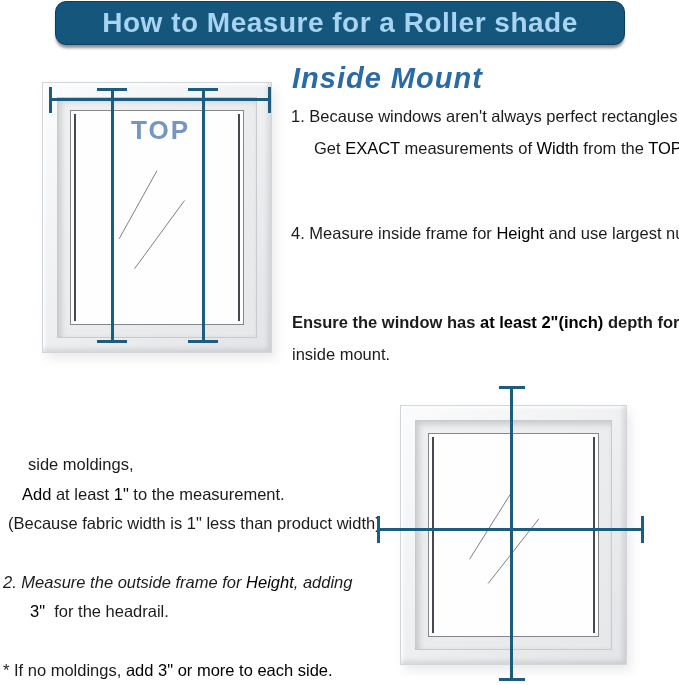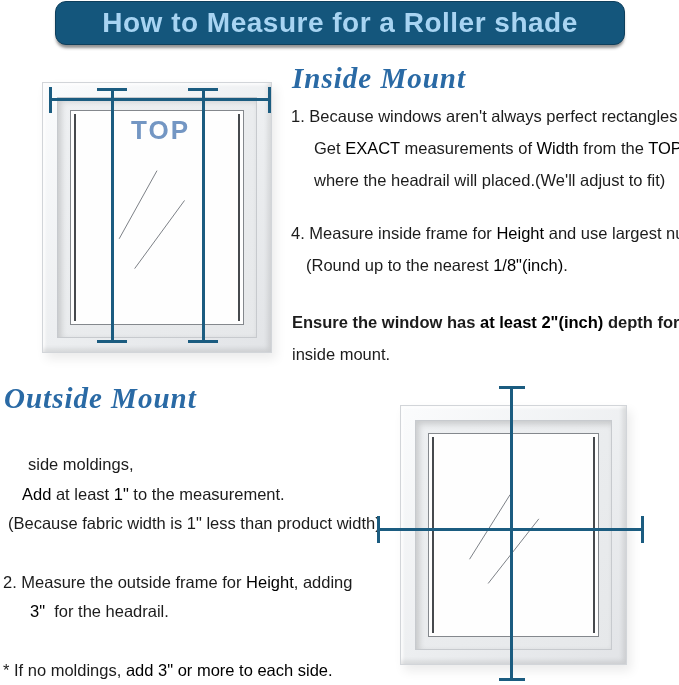--- a/index.html
+++ b/index.html
@@ -47,21 +47,21 @@
 
   
   .top-label{
     position:absolute;left:131px;top:115px;
     color:#7396C3;font-size:26px;font-weight:700;letter-spacing:2px;
   }
 
   
   .mount-heading{
     position:absolute;color:#2A6AA5;
-    font-family:Liberation Serif, serif;font-style:italic;
+    font-family:Liberation Sans, sans-serif;font-style:italic;
     font-size:29px;font-weight:600;letter-spacing:1px;white-space:pre;
   }
 
   
   .tl{
     position:absolute;color:#1c1c1c;font-size:16.5px;white-space:pre;
     font-family:"Liberation Sans",sans-serif;
   }
   .seg-k{color:#1c1c1c;}
   .seg-p{color:#000000;}
@@ -100,35 +100,32 @@
   <div class="mline" style="left:202px;top:89px;width:3px;height:253px;"></div>
   <div class="mline" style="left:188px;top:88px;width:30px;height:3px;"></div>
   <div class="mline" style="left:188px;top:340px;width:30px;height:3px;"></div>
 
   <div class="top-label">TOP</div>
 
   <div class="mount-heading" style="left:292px;top:62px;">Inside Mount</div>
 
   <div class="tl" style="left:291px;top:107px;"><span class="seg-k">1. Because windows aren't always perfect rectangles:</span></div>
   <div class="tl" style="left:314px;top:139px;"><span class="seg-k">Get </span><span class="seg-p">EXACT</span><span class="seg-k"> measurements of </span><span class="seg-p">Width</span><span class="seg-k"> from the </span><span class="seg-p">TOP</span></div>
-  <div class="tl" style="left:314px;top:171px;"><span class="seg-k">where the headrail will placed.(We'll adjust to fit)</span></div>
 
   <div class="tl" style="left:291px;top:224px;"><span class="seg-k">4. Measure inside frame for </span><span class="seg-p">Height</span><span class="seg-k"> and use largest number</span></div>
-  <div class="tl" style="left:306px;top:256px;"><span class="seg-k">(Round up to the nearest </span><span class="seg-p">1/8"(inch)</span><span class="seg-k">.</span></div>
 
   <div class="tl" style="left:292px;top:313px;font-weight:bold;"><span class="seg-k">Ensure the window has </span><span class="seg-p">at least 2"(inch)</span><span class="seg-k"> depth for an</span></div>
   <div class="tl" style="left:292px;top:345px;"><span class="seg-k">inside mount.</span></div>
 
-  <div class="mount-heading" style="left:4px;top:382px;">Outside Mount</div>
 
   <div class="tl" style="left:28px;top:455px;"><span class="seg-k">side moldings,</span></div>
   <div class="tl" style="left:22px;top:485px;"><span class="seg-p">Add</span><span class="seg-k"> at least </span><span class="seg-p">1"</span><span class="seg-k"> to the measurement.</span></div>
   <div class="tl" style="left:8px;top:514px;"><span class="seg-k">(Because fabric width is 1" less than product width)</span></div>
 
-  <div class="tl" style="left:3px;top:573px;"><span class="seg-k">2. Measure the outside frame for </span><span class="seg-p">Height</span><span class="seg-k">, adding</span></div>
+  <div class="tl" style="left:3px;top:573px;font-style:italic;"><span class="seg-k">2. Measure the outside frame for </span><span class="seg-p">Height</span><span class="seg-k">, adding</span></div>
   <div class="tl" style="left:30px;top:602px;"><span class="seg-p">3"</span><span class="seg-k">  for the headrail.</span></div>
 
   <div class="tl" style="left:3px;top:661px;"><span class="seg-k">* If no moldings, </span><span class="seg-p">add 3" or more to each side.</span></div>
 
   <div class="window" style="left:400px;top:405px;width:227px;height:260px;">
     <div class="w-outer"></div>
     <div class="w-mid">
       <div class="w-glass">
         <div class="sash sash-l"></div>
         <div class="sash sash-r"></div>

